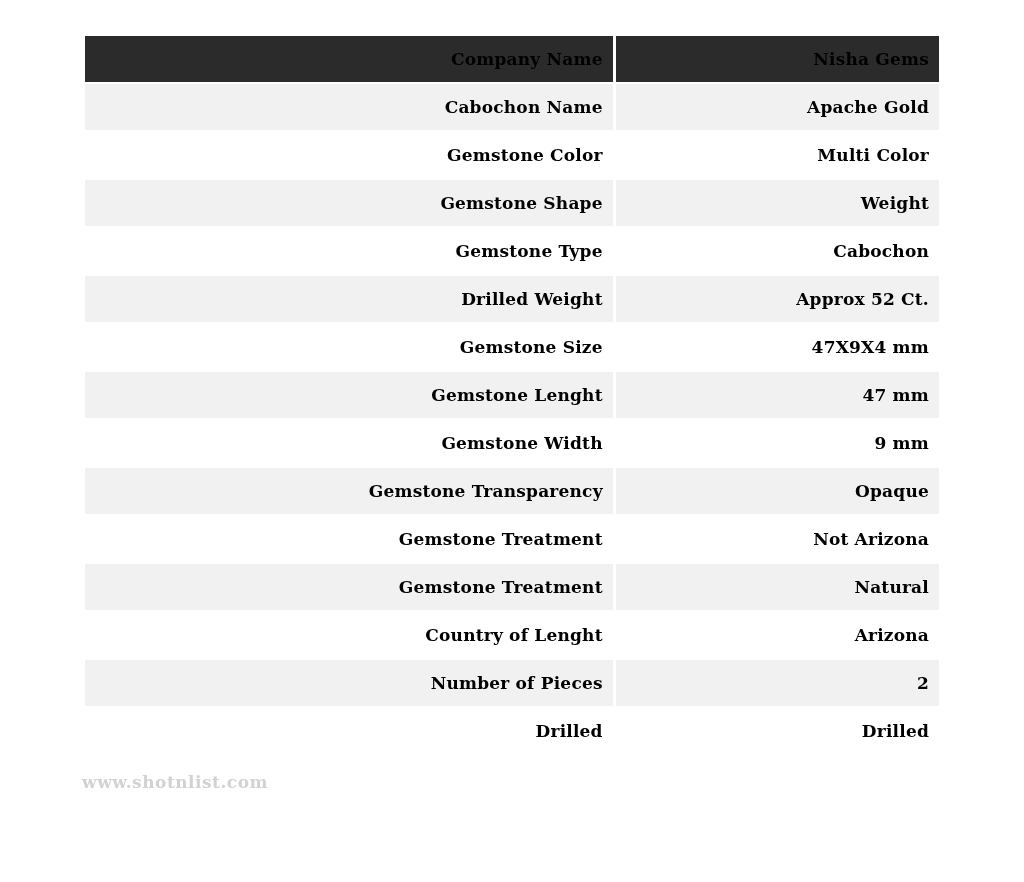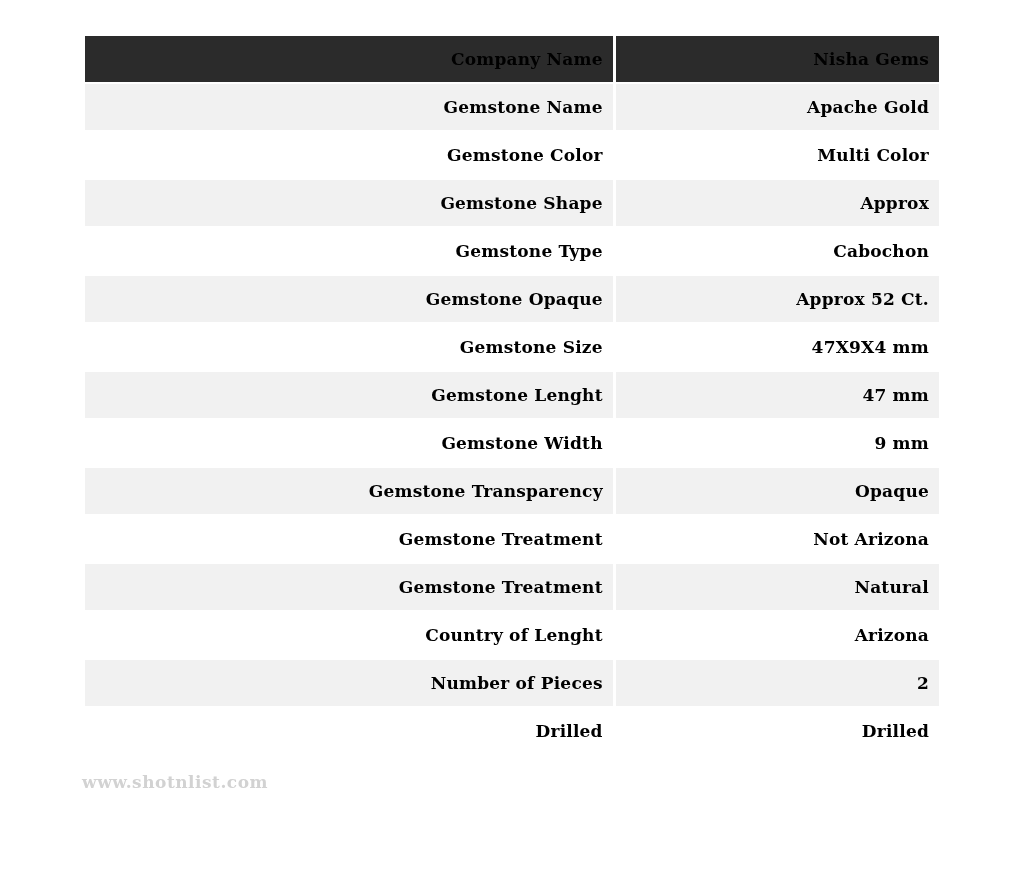--- a/index.html
+++ b/index.html
@@ -67,41 +67,41 @@
         <col class="c-value">
       </colgroup>
       <thead>
         <tr>
           <th>Company Name</th>
           <th>Nisha Gems</th>
         </tr>
       </thead>
       <tbody id="spec-body">
   <tr>
-    <td>Gemstone Name</td>
+    <td>Cabochon Name</td>
     <td>Apache Gold</td>
   </tr>
 
   <tr>
     <td>Gemstone Color</td>
     <td>Multi Color</td>
   </tr>
 
   <tr>
     <td>Gemstone Shape</td>
-    <td>Approx</td>
+    <td>Weight</td>
   </tr>
 
   <tr>
     <td>Gemstone Type</td>
     <td>Cabochon</td>
   </tr>
 
   <tr>
-    <td>Gemstone Opaque</td>
+    <td>Drilled Weight</td>
     <td>Approx 52 Ct.</td>
   </tr>
 
   <tr>
     <td>Gemstone Size</td>
     <td>47X9X4 mm</td>
   </tr>
 
   <tr>
     <td>Gemstone Lenght</td>

